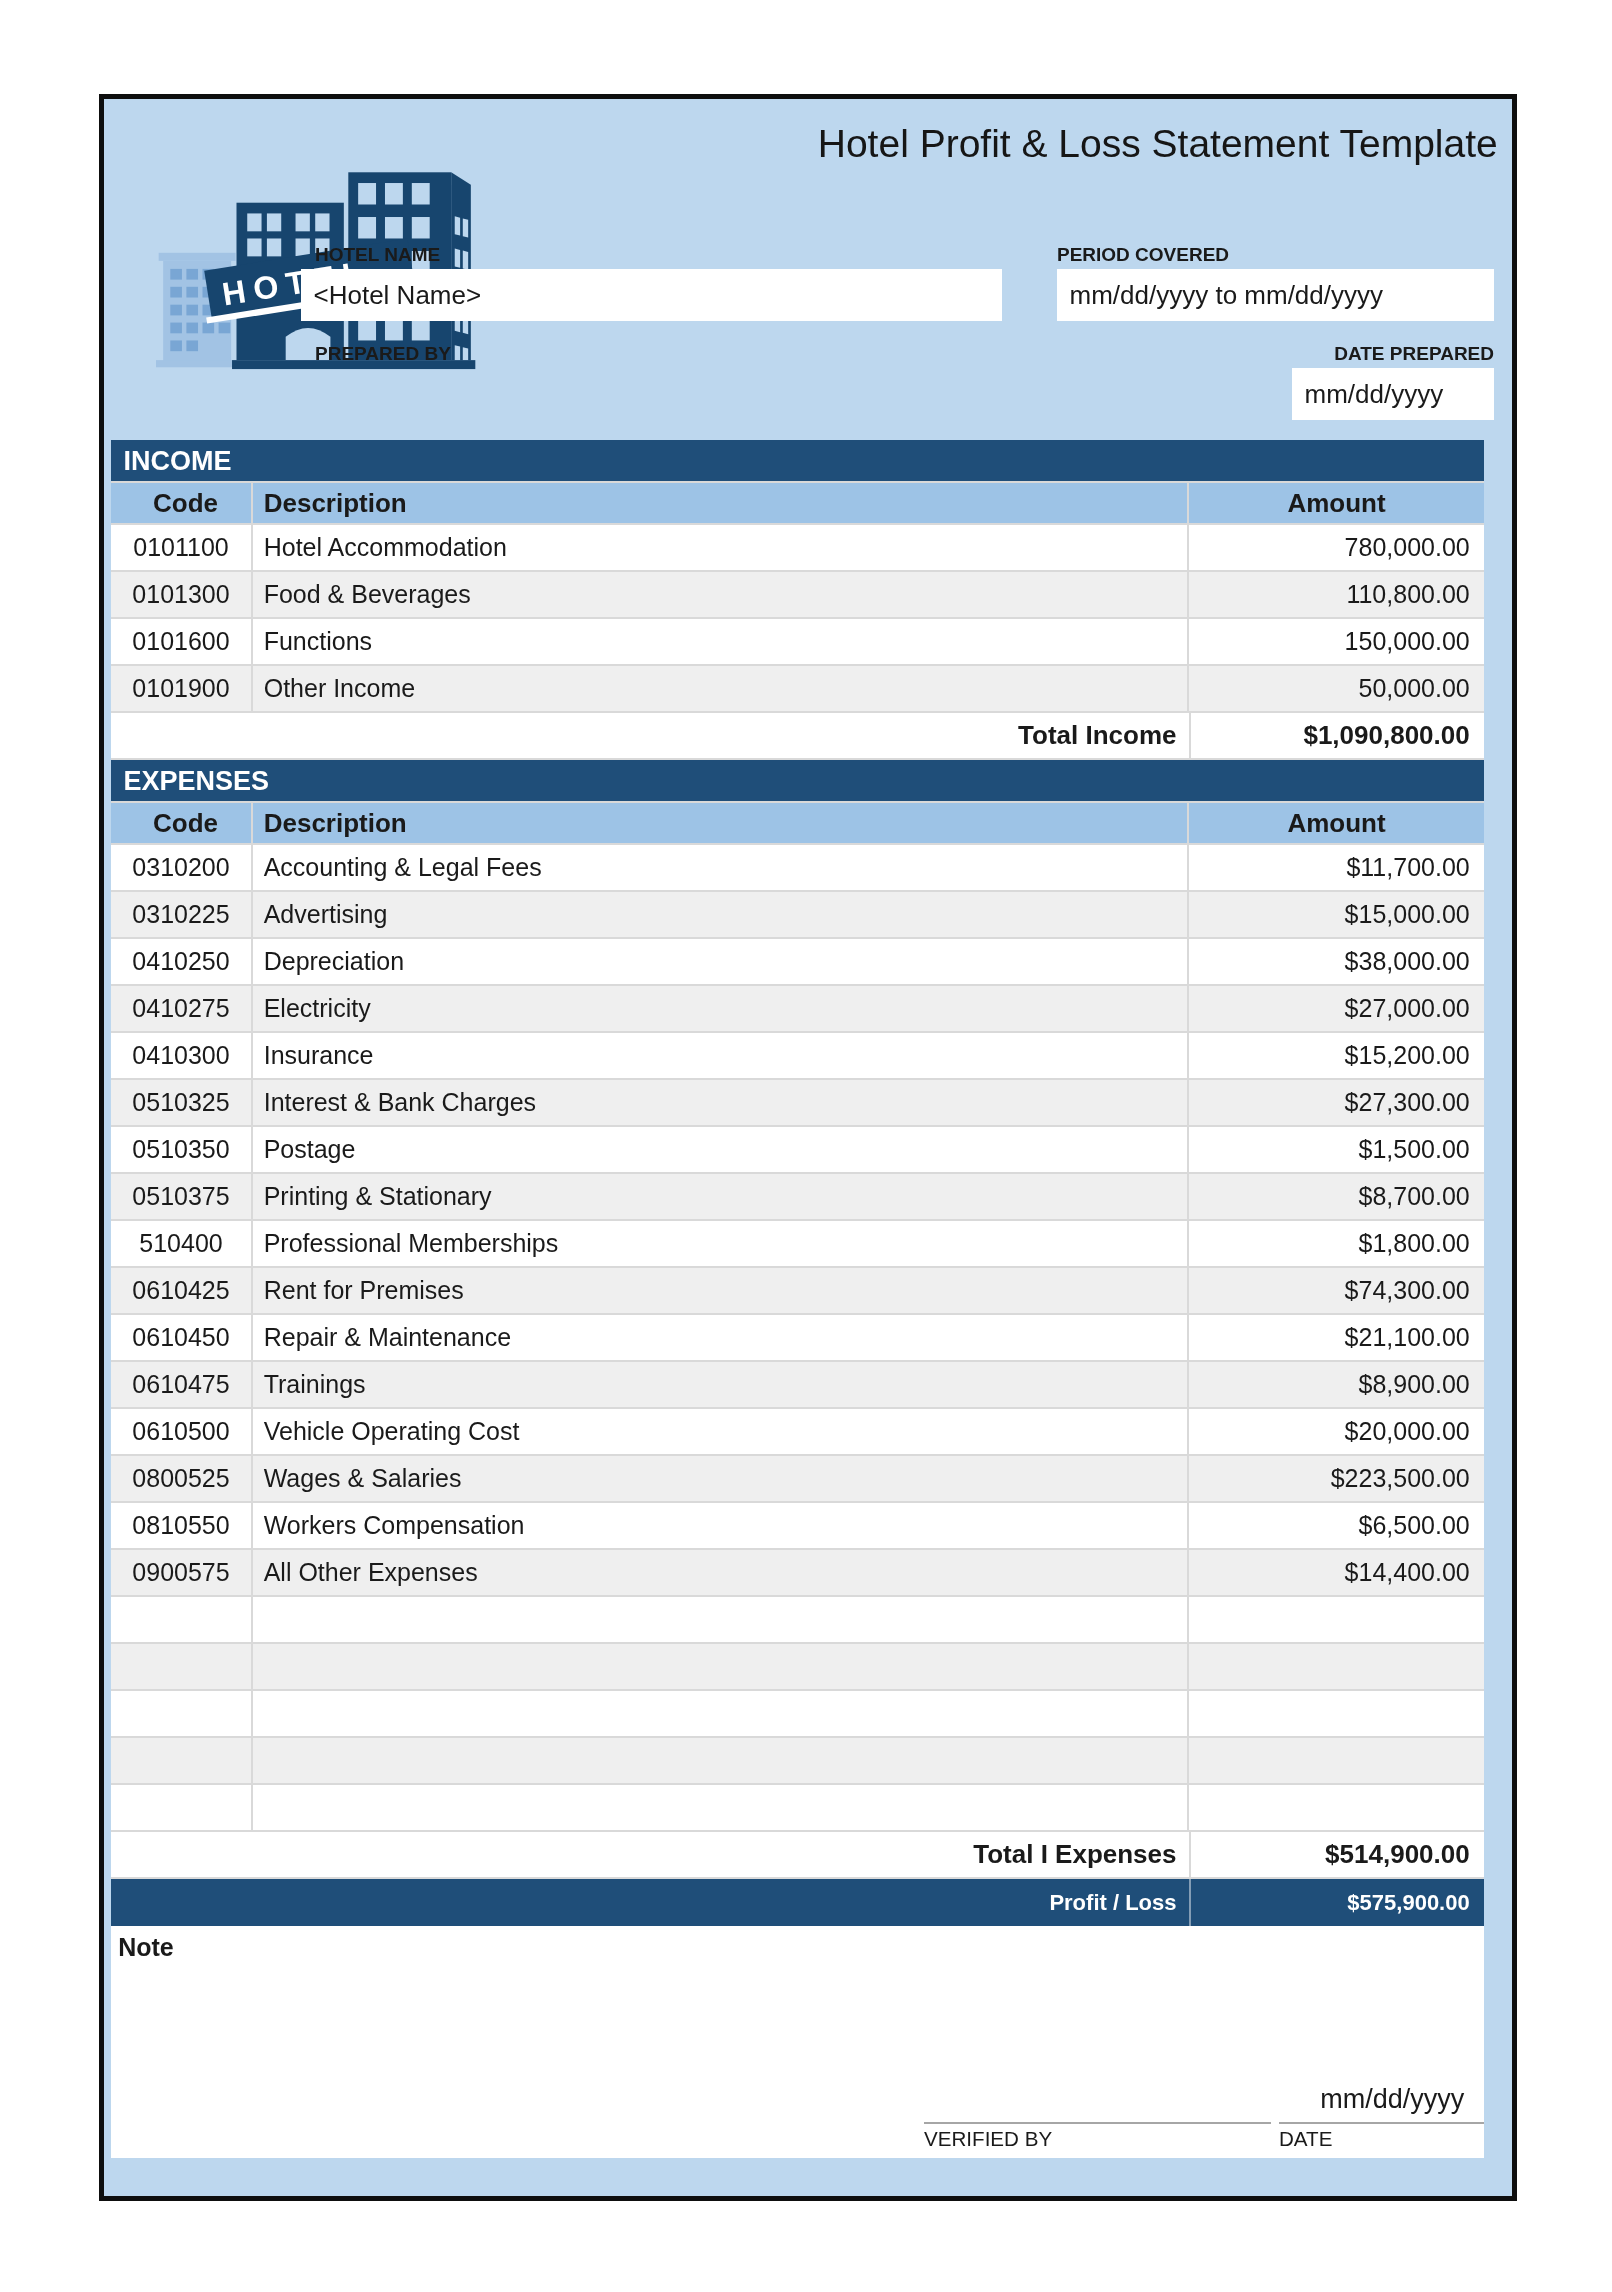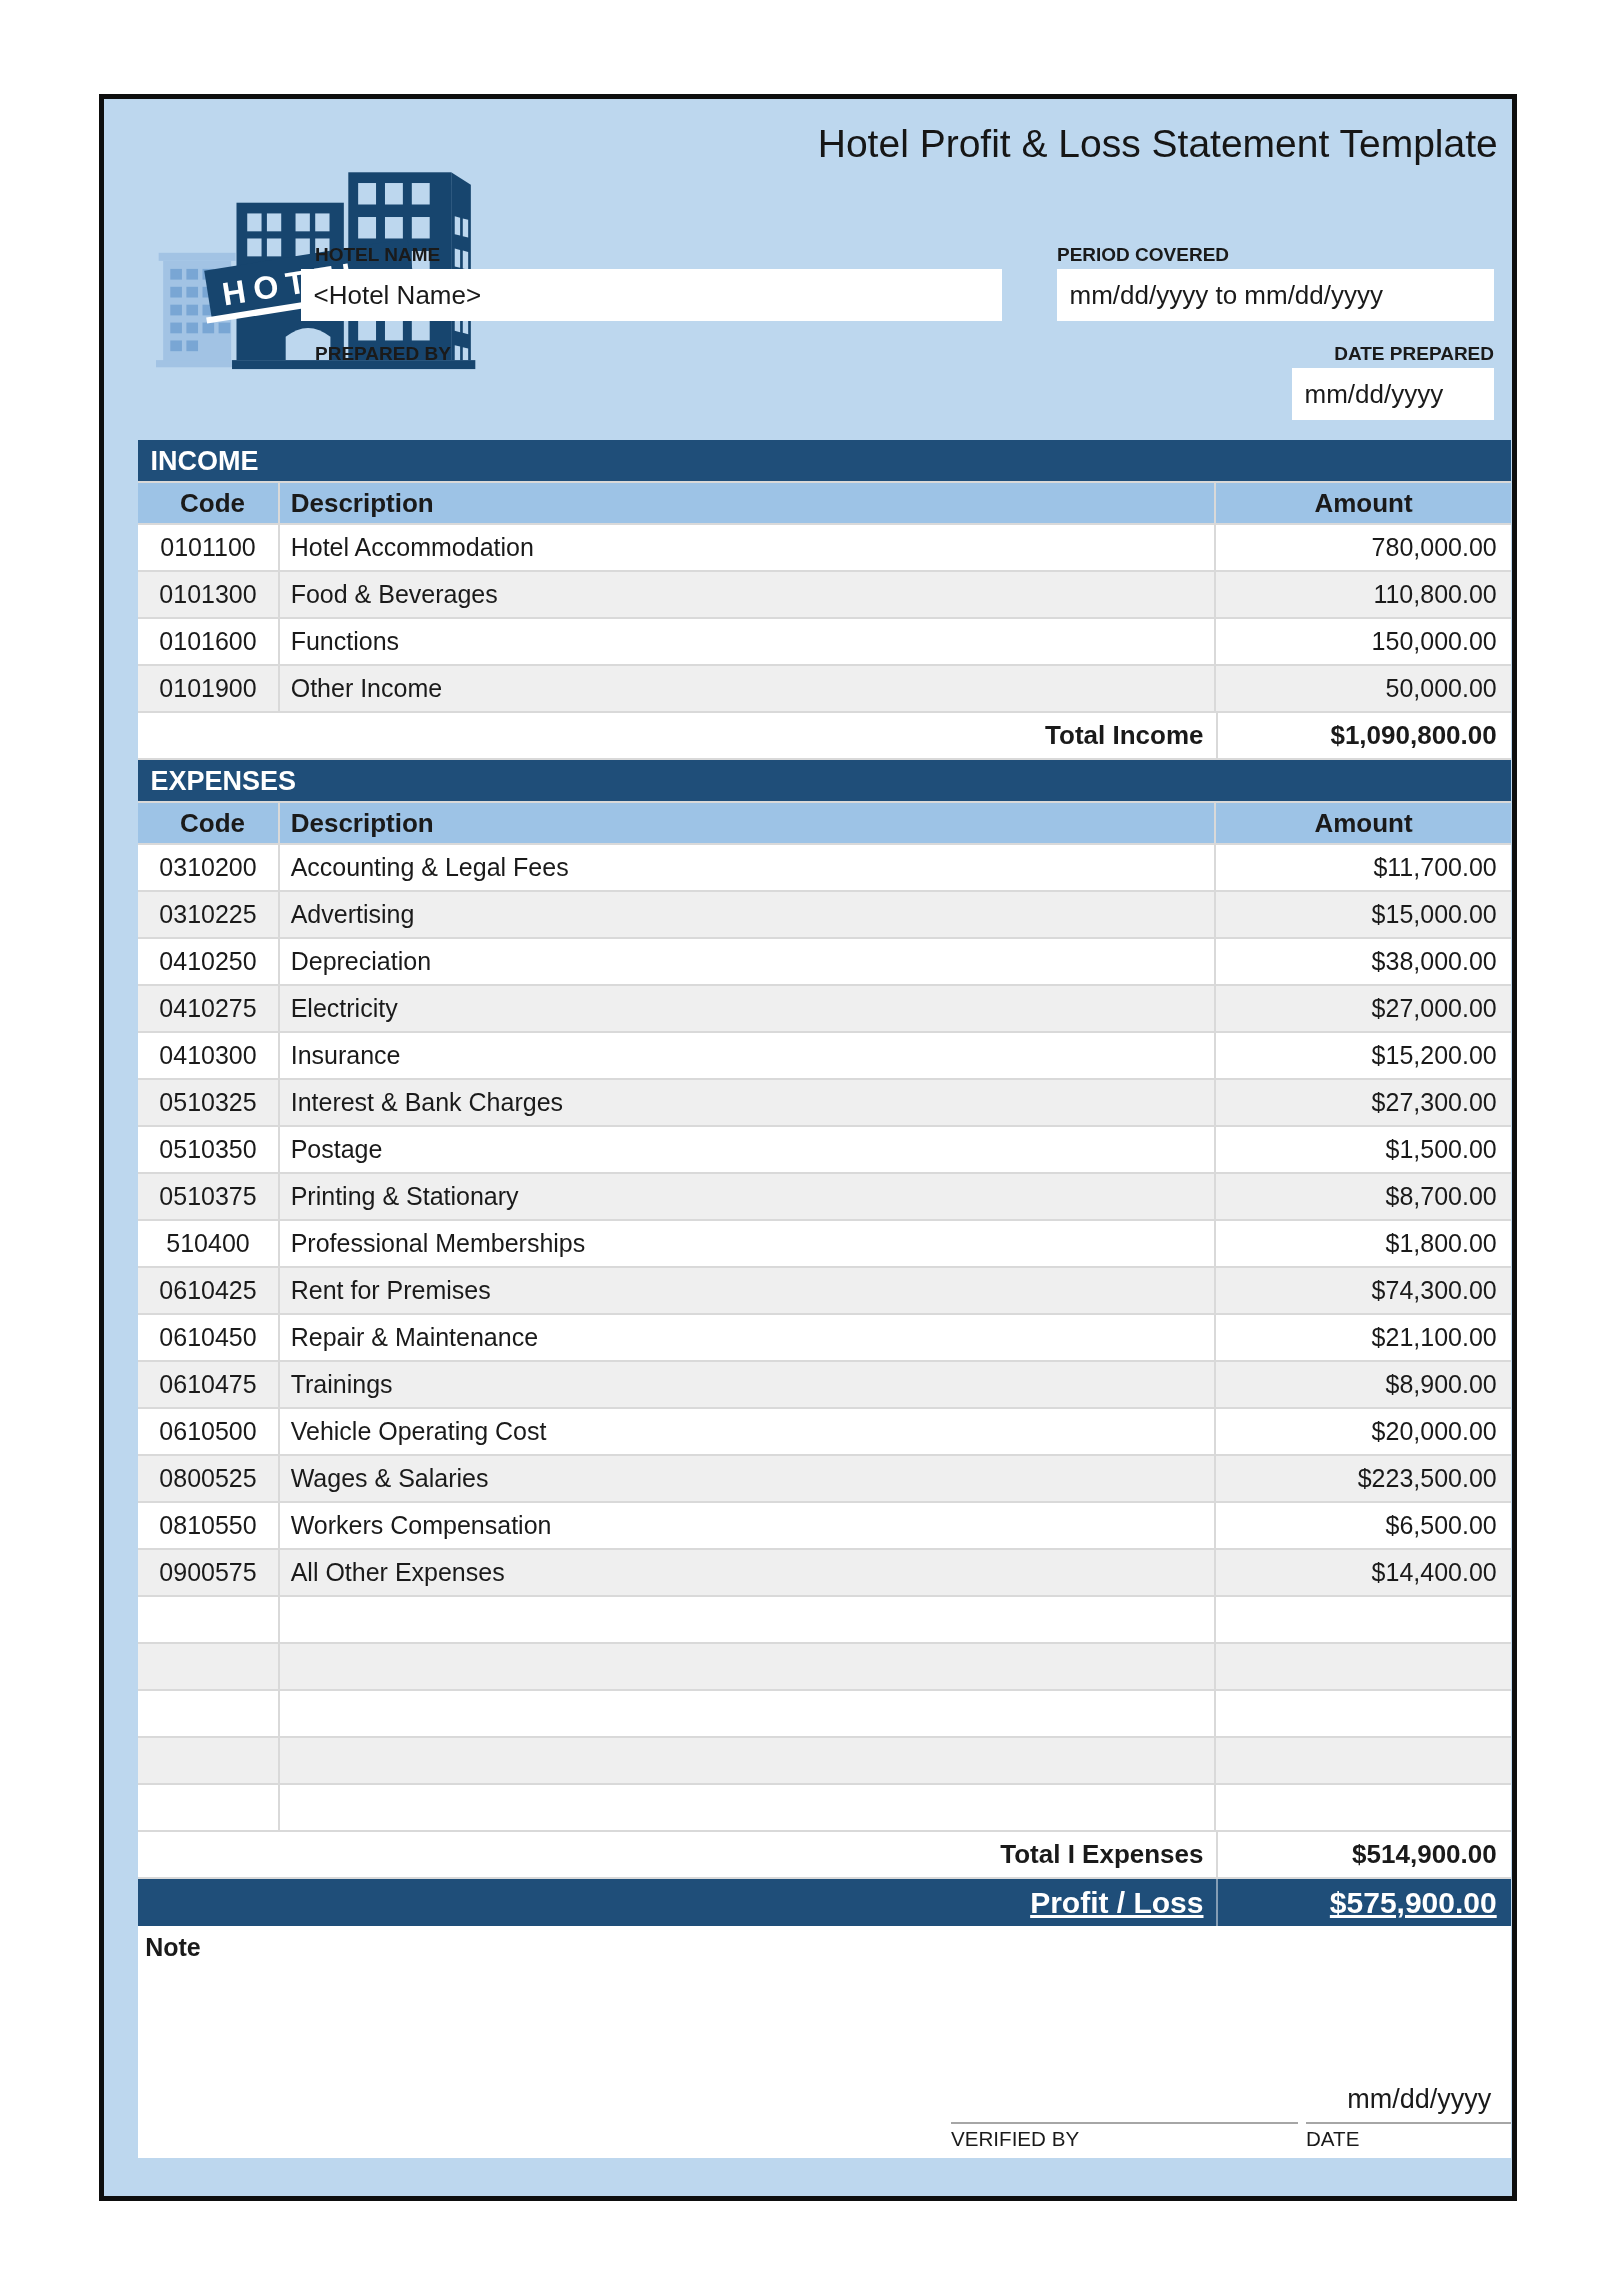--- a/index.html
+++ b/index.html
@@ -15,21 +15,21 @@
     position:absolute;top:23px;right:14.3px;
     font-size:39px;font-weight:normal;color:#161616;white-space:nowrap;
   }
   .logo{position:absolute;left:52px;top:66px;}
   .field-label{position:absolute;font-size:19px;font-weight:bold;color:#1a1a1a;white-space:nowrap;}
   .field-label.right{text-align:right;}
   .field-box{
     position:absolute;height:52px;background:#ffffff;box-sizing:border-box;
     font-size:26px;display:flex;align-items:center;padding:0 12.5px;white-space:nowrap;
   }
-  .table{position:absolute;left:34px;top:341px;width:1373px;}
+  .table{position:absolute;left:7px;top:341px;width:1373px;}
   .section-bar{
     height:43px;line-height:43px;background:#1f4e79;color:#ffffff;
     font-weight:bold;font-size:27px;padding-left:12.5px;box-sizing:border-box;
     border-bottom:2.7px solid #d9d9d9;
   }
   .cols{
     display:flex;height:40px;line-height:40px;background:#9dc3e6;
     font-weight:bold;font-size:26px;border-bottom:2.7px solid #d9d9d9;
   }
   .c-code{width:140px;padding-left:9px;box-sizing:border-box;text-align:center;}
@@ -44,21 +44,21 @@
   .r-desc{flex:1;border-left:2.7px solid #d9d9d9;border-right:2.7px solid #d9d9d9;padding-left:10.7px;box-sizing:border-box;}
   .r-amt{width:295px;text-align:right;padding-right:14.3px;box-sizing:border-box;}
   .total-row{
     display:flex;height:45px;line-height:45px;background:#ffffff;
     font-weight:bold;font-size:26px;border-bottom:2.7px solid #d9d9d9;
   }
   .total-label{flex:1;text-align:right;padding-right:12.5px;}
   .total-amt{width:295px;border-left:2.7px solid #d9d9d9;text-align:right;padding-right:14.3px;box-sizing:border-box;}
   .profit-bar{
     display:flex;height:47px;line-height:47px;background:#1f4e79;color:#ffffff;
-    font-weight:bold;font-size:30px;text-decoration:underline;
+    font-weight:bold;font-size:22px;
   }
   .profit-label{flex:1;text-align:right;padding-right:12.5px;}
   .profit-amt{width:295px;border-left:2.7px solid rgba(255,255,255,.45);text-align:right;padding-right:14.3px;box-sizing:border-box;}
   .note{position:relative;background:#ffffff;height:232px;}
   .note-label{position:absolute;left:7.2px;top:7.2px;font-size:25px;font-weight:bold;}
   .sig{position:absolute;top:196px;border-top:2.7px solid #a6a6a6;padding-top:2.7px;font-size:20.6px;color:#1a1a1a;}
   .sig-verified{left:813px;width:347px;}
   .sig-date{left:1168px;width:205px;}
   .date-over{position:absolute;right:19.7px;top:158px;font-size:27px;}
 </style>

